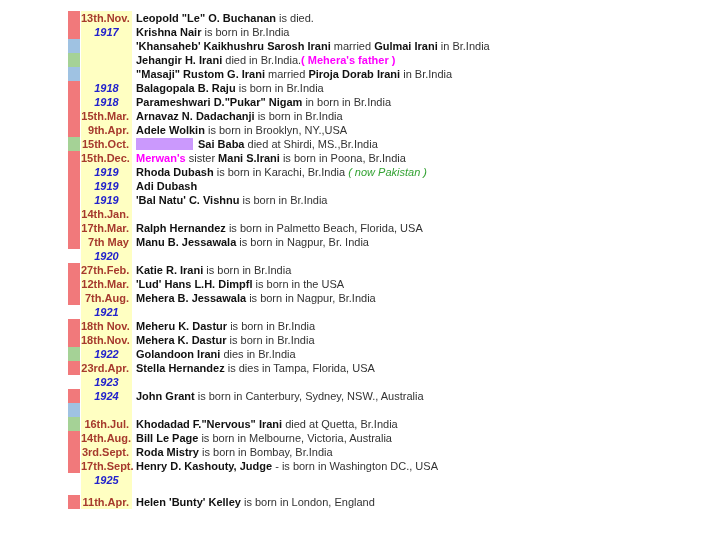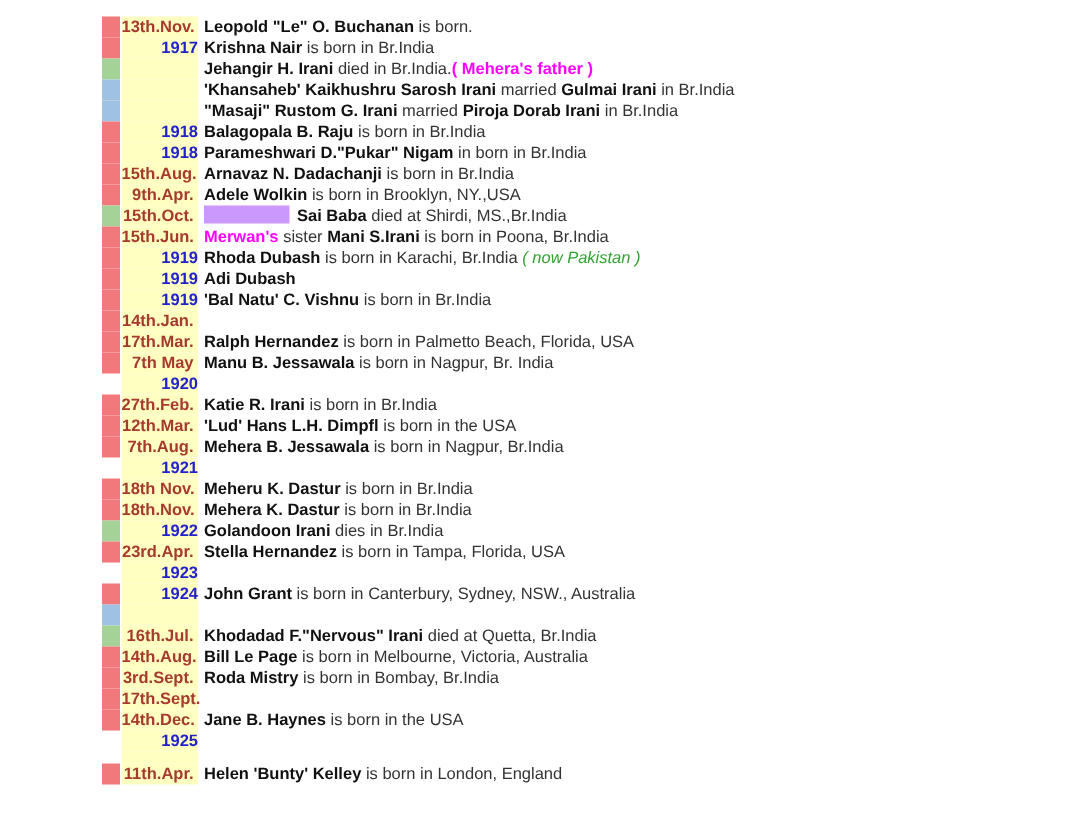--- a/index.html
+++ b/index.html
@@ -20,58 +20,58 @@
   .strip.red{background:var(--strip-red);}
   .strip.green{background:var(--strip-green);}
   .strip.blue{background:var(--strip-blue);}
   .strip.none{background:transparent;}
   .date{
     flex:0 0 51px;width:51px;box-sizing:border-box;
     background:var(--date-bg);
     font-weight:bold;
   }
   .date.day{color:var(--date-day);text-align:right;padding-right:3px;}
-  .date.year{color:var(--date-year);text-align:right;}
+  .date.year{color:var(--date-year);text-align:center;font-style:italic;}
   .event{padding-left:4px;}
   .seg-bold{font-weight:bold;color:var(--text-bold);}
   .seg-normal{color:var(--text-normal);}
   .seg-magenta{color:var(--magenta);font-weight:bold;}
   .seg-green{color:var(--green-note);font-style:italic;}
   .hl-box{
     display:inline-block;width:57px;height:12px;
     background:var(--highlight-purple);
     vertical-align:middle;margin-right:5px;margin-top:-2px;
   }
 </style>
 </head>
 <body>
 
 <div class="timeline" id="timeline">
   <div class="row">
     <div class="strip red"></div>
     <div class="date day">13th.Nov.</div>
-    <div class="event"><span class="seg-bold">Leopold "Le" O. Buchanan</span><span class="seg-normal"> is born.</span></div>
+    <div class="event"><span class="seg-bold">Leopold "Le" O. Buchanan</span><span class="seg-normal"> is died.</span></div>
   </div>
 
   <div class="row">
     <div class="strip red"></div>
     <div class="date year">1917</div>
     <div class="event"><span class="seg-bold">Krishna Nair</span><span class="seg-normal"> is born in Br.India</span></div>
   </div>
 
   <div class="row">
+    <div class="strip blue"></div>
+    <div class="date"></div>
+    <div class="event"><span class="seg-bold">'Khansaheb' Kaikhushru Sarosh Irani</span><span class="seg-normal"> married </span><span class="seg-bold">Gulmai Irani</span><span class="seg-normal"> in Br.India</span></div>
+  </div>
+
+  <div class="row">
     <div class="strip green"></div>
     <div class="date"></div>
     <div class="event"><span class="seg-bold">Jehangir H. Irani</span><span class="seg-normal"> died in Br.India.</span><span class="seg-magenta">( Mehera's father )</span></div>
-  </div>
-
-  <div class="row">
-    <div class="strip blue"></div>
-    <div class="date"></div>
-    <div class="event"><span class="seg-bold">'Khansaheb' Kaikhushru Sarosh Irani</span><span class="seg-normal"> married </span><span class="seg-bold">Gulmai Irani</span><span class="seg-normal"> in Br.India</span></div>
   </div>
 
   <div class="row">
     <div class="strip blue"></div>
     <div class="date"></div>
     <div class="event"><span class="seg-bold">"Masaji" Rustom G. Irani</span><span class="seg-normal"> married </span><span class="seg-bold">Piroja Dorab Irani</span><span class="seg-normal"> in Br.India</span></div>
   </div>
 
   <div class="row">
     <div class="strip red"></div>
@@ -80,39 +80,39 @@
   </div>
 
   <div class="row">
     <div class="strip red"></div>
     <div class="date year">1918</div>
     <div class="event"><span class="seg-bold">Parameshwari D."Pukar" Nigam</span><span class="seg-normal"> in born in Br.India</span></div>
   </div>
 
   <div class="row">
     <div class="strip red"></div>
-    <div class="date day">15th.Aug.</div>
+    <div class="date day">15th.Mar.</div>
     <div class="event"><span class="seg-bold">Arnavaz N. Dadachanji</span><span class="seg-normal"> is born in Br.India</span></div>
   </div>
 
   <div class="row">
     <div class="strip red"></div>
     <div class="date day">9th.Apr.</div>
     <div class="event"><span class="seg-bold">Adele Wolkin</span><span class="seg-normal"> is born in Brooklyn, NY.,USA</span></div>
   </div>
 
   <div class="row">
     <div class="strip green"></div>
     <div class="date day">15th.Oct.</div>
     <div class="event"><span class="hl-box"></span><span class="seg-bold">Sai Baba</span><span class="seg-normal"> died at Shirdi, MS.,Br.India</span></div>
   </div>
 
   <div class="row">
     <div class="strip red"></div>
-    <div class="date day">15th.Jun.</div>
+    <div class="date day">15th.Dec.</div>
     <div class="event"><span class="seg-magenta">Merwan's</span><span class="seg-normal"> sister </span><span class="seg-bold">Mani S.Irani</span><span class="seg-normal"> is born in Poona, Br.India</span></div>
   </div>
 
   <div class="row">
     <div class="strip red"></div>
     <div class="date year">1919</div>
     <div class="event"><span class="seg-bold">Rhoda Dubash</span><span class="seg-normal"> is born in Karachi, Br.India </span><span class="seg-green">( now Pakistan )</span></div>
   </div>
 
   <div class="row">
@@ -188,21 +188,21 @@
 
   <div class="row">
     <div class="strip green"></div>
     <div class="date year">1922</div>
     <div class="event"><span class="seg-bold">Golandoon Irani</span><span class="seg-normal"> dies in Br.India</span></div>
   </div>
 
   <div class="row">
     <div class="strip red"></div>
     <div class="date day">23rd.Apr.</div>
-    <div class="event"><span class="seg-bold">Stella Hernandez</span><span class="seg-normal"> is born in Tampa, Florida, USA</span></div>
+    <div class="event"><span class="seg-bold">Stella Hernandez</span><span class="seg-normal"> is dies in Tampa, Florida, USA</span></div>
   </div>
 
   <div class="row">
     <div class="strip none"></div>
     <div class="date year">1923</div>
     <div class="event"></div>
   </div>
 
   <div class="row">
     <div class="strip red"></div>
@@ -229,27 +229,23 @@
 
   <div class="row">
     <div class="strip red"></div>
     <div class="date day">3rd.Sept.</div>
     <div class="event"><span class="seg-bold">Roda Mistry</span><span class="seg-normal"> is born in Bombay, Br.India</span></div>
   </div>
 
   <div class="row">
     <div class="strip red"></div>
     <div class="date day">17th.Sept.</div>
-  </div>
-
-  <div class="row">
-    <div class="strip red"></div>
-    <div class="date day">14th.Dec.</div>
-    <div class="event"><span class="seg-bold">Jane B. Haynes</span><span class="seg-normal"> is born in the USA</span></div>
-  </div>
+    <div class="event"><span class="seg-bold">Henry D. Kashouty, Judge</span><span class="seg-normal"> - is born in Washington DC., USA</span></div>
+  </div>
+
 
   <div class="row">
     <div class="strip none"></div>
     <div class="date year">1925</div>
     <div class="event"></div>
   </div>
 
   <div class="row spacer">
     <div class="strip none"></div>
     <div class="date"></div>

